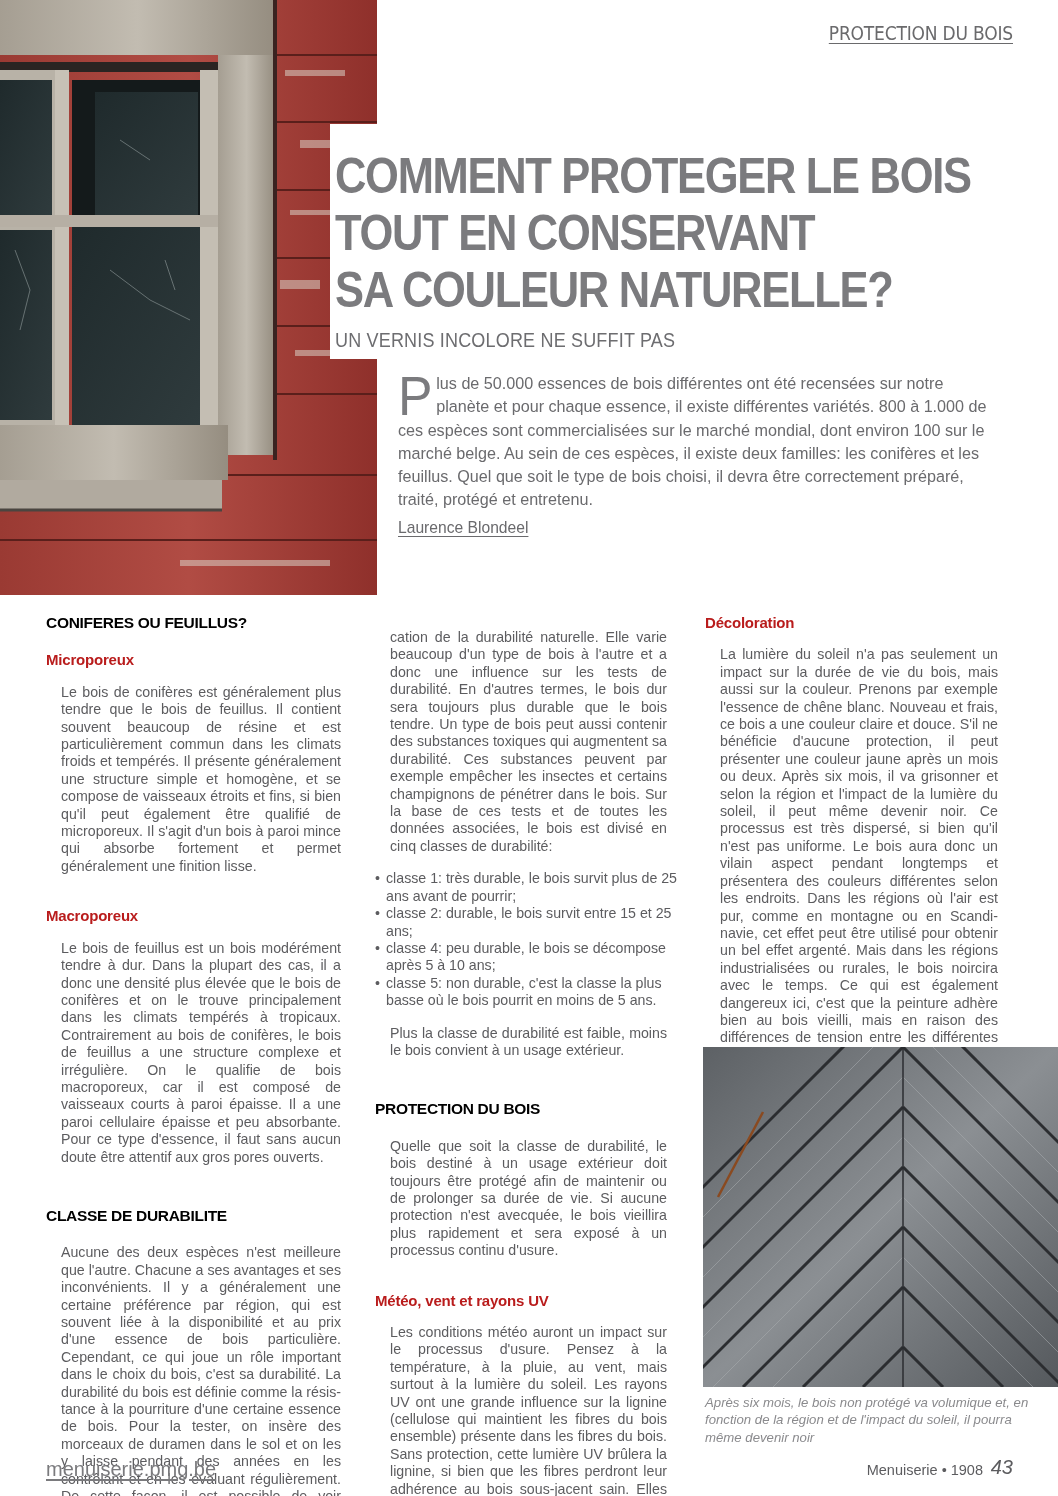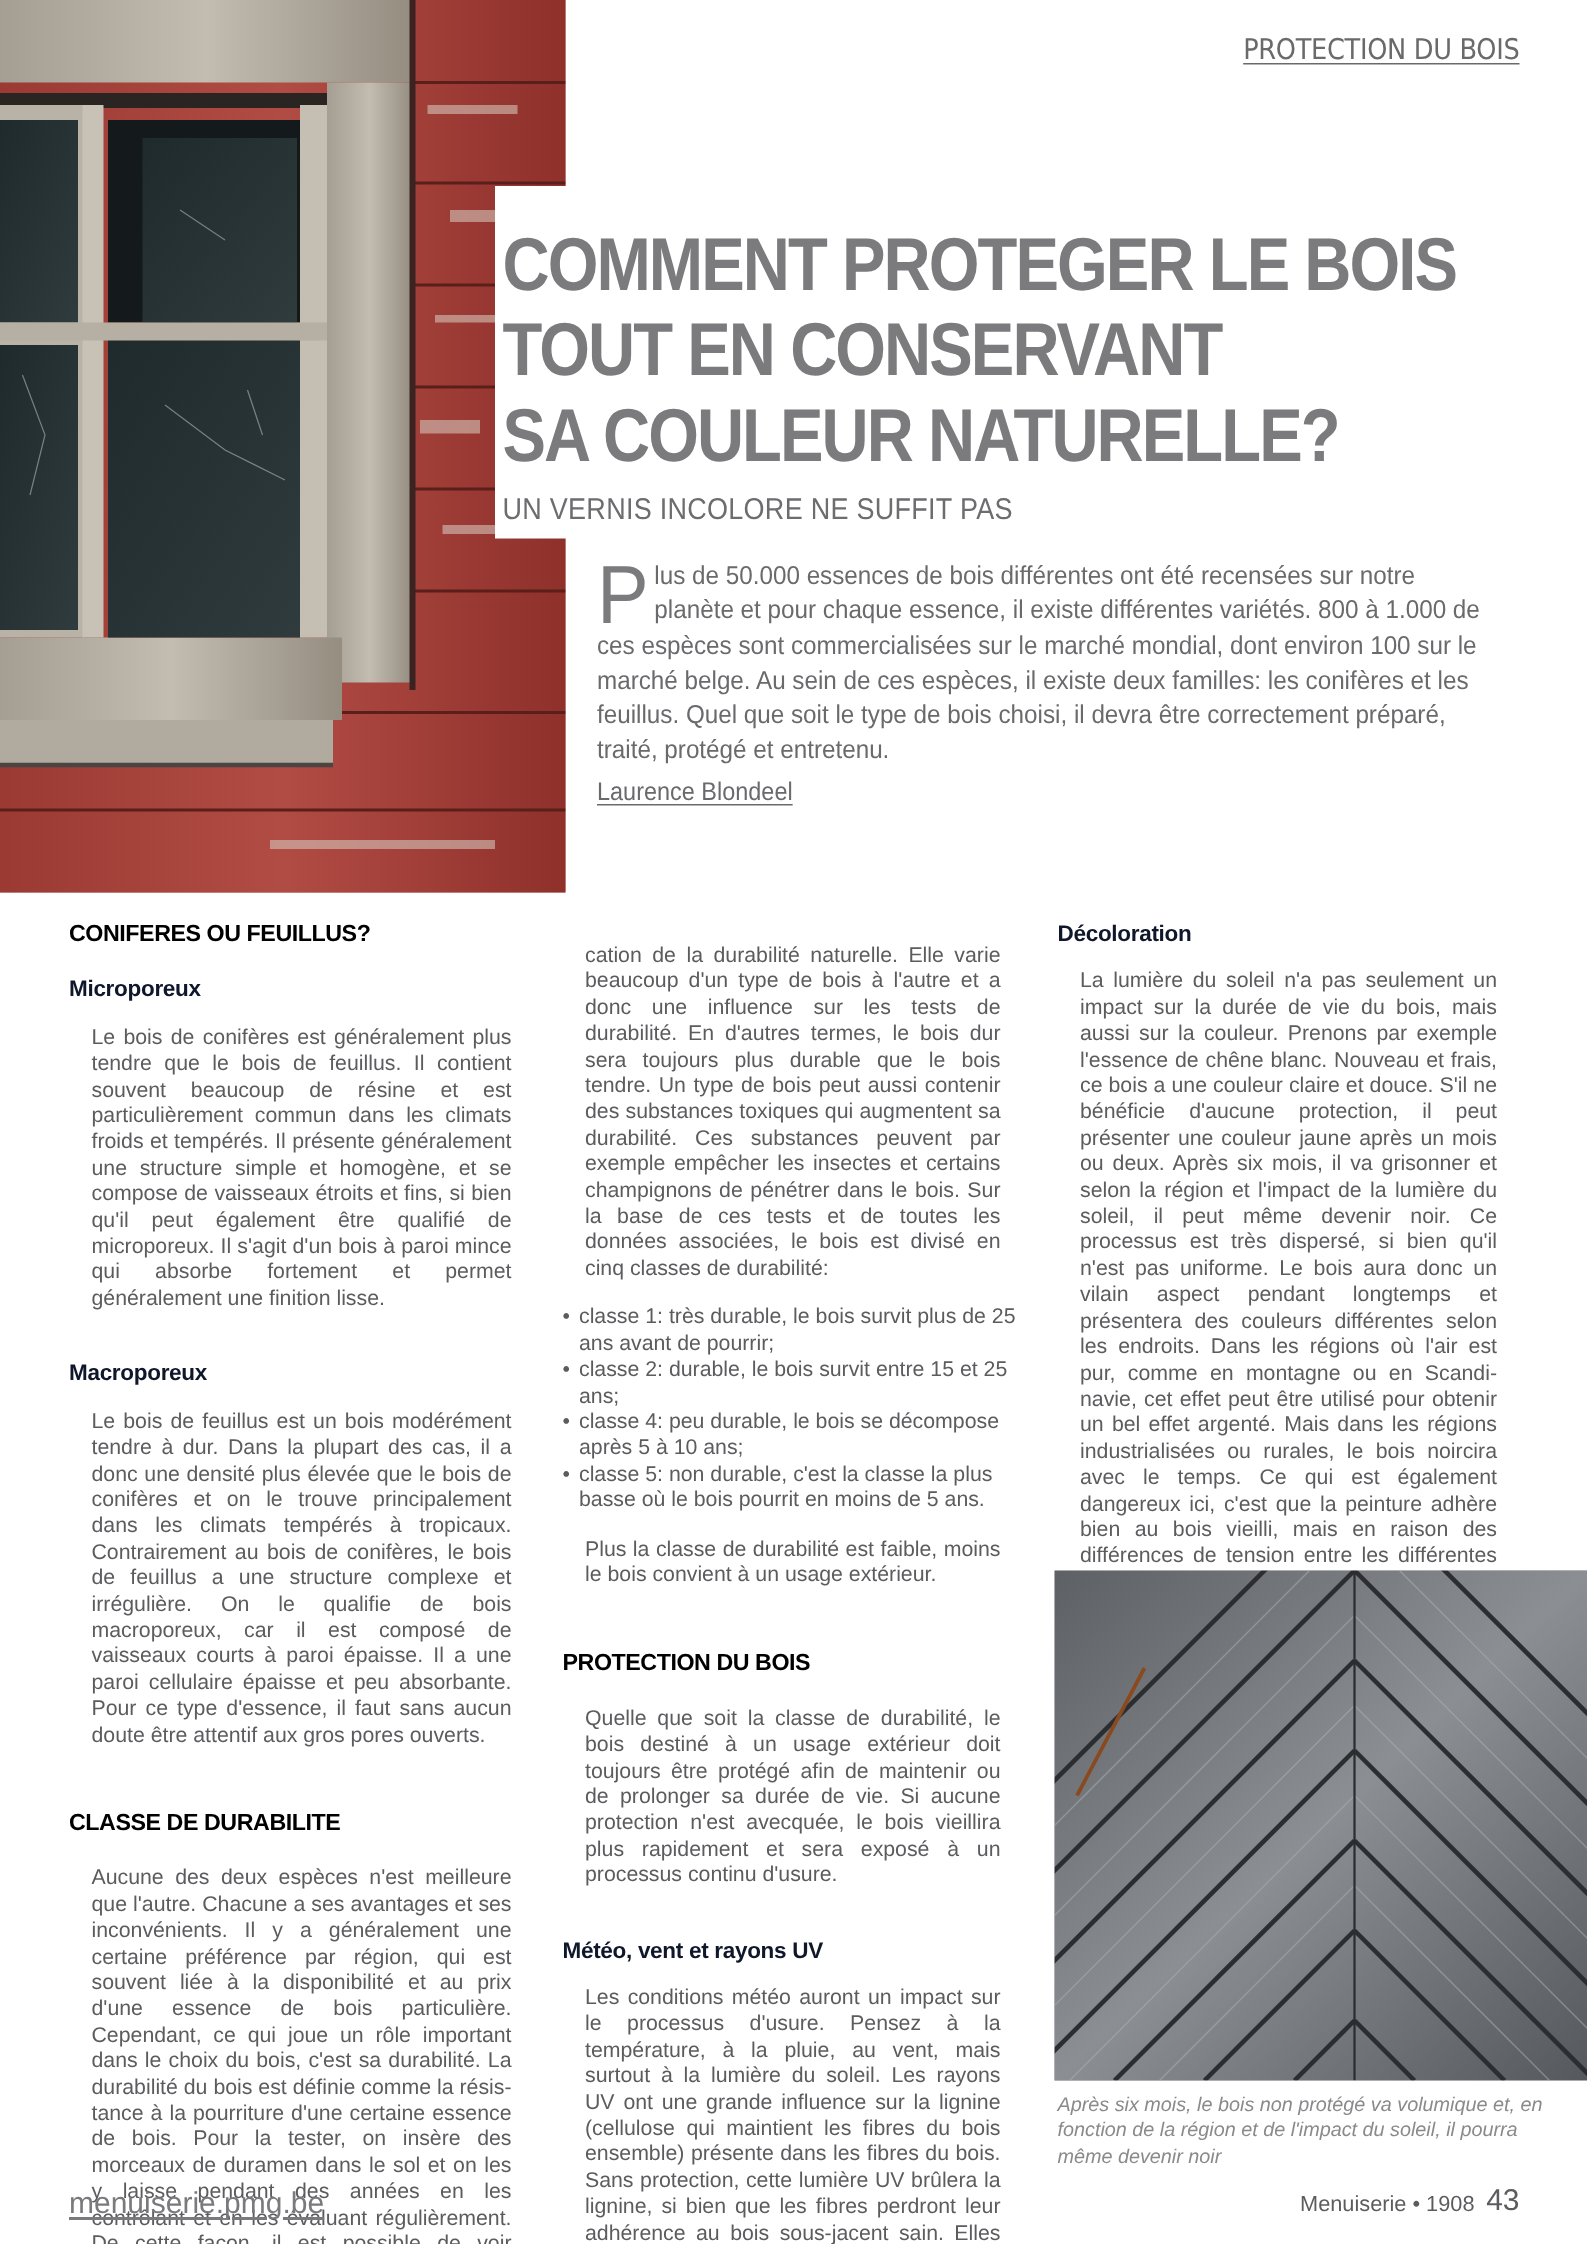--- a/index.html
+++ b/index.html
@@ -24,34 +24,34 @@
   .intro .dropcap { float:left; font-size:55px; line-height:44px; margin:2px 4px 0 0; color:#7b7b7e; }
   .author { position:absolute; left:398px; top:518px; font-size:17px; color:#6a6a6d;
             text-decoration:underline; text-underline-offset:3px; transform:scaleX(0.92); transform-origin:left top; }
   .col { position:absolute; top:614px; font-size:14.2px; line-height:17.4px; color:#5c5c5f;
          text-align:justify; hyphens:manual; }
   .col1 { left:46px; width:310px; }
   .col2 { left:375px; width:307px; }
   .col3 { left:705px; width:308px; }
   .col p { margin:15px; }
   .col h2 { margin:0 0 20px 0; font-size:15.5px; font-weight:bold; color:#000000; letter-spacing:-0.3px; }
-  .col h3 { margin:0; font-size:15px; font-weight:bold; color:#0f172a; letter-spacing:-0.2px; }
+  .col h3 { margin:0; font-size:15px; font-weight:bold; color:#b91c1c; letter-spacing:-0.2px; }
   .gap { height:17px; }
   .gap2 { height:26px; }
   .col ul { list-style:none; margin:0; padding:0; }
   .col li { position:relative; padding-left:11px; text-align:left; }
   .col li::before { content:"•"; position:absolute; left:0; top:0; }
   .photo2 { position:absolute; left:703px; top:1047px; width:355px; height:340px; overflow:hidden; background:#6b6e72; }
   .photo2 svg { width:100%; height:100%; display:block; }
   .caption { position:absolute; left:705px; top:1394px; width:330px; font-size:13.2px; line-height:17.3px;
              font-style:italic; color:#8a8a8d; }
   .footer-url { position:absolute; left:46px; top:1458px; font-size:20px; color:#7a7a7d;
                 text-decoration:underline; text-underline-offset:3px; }
   .footer-mag { position:absolute; right:75px; top:1462px; font-size:14.5px; color:#5c5c5f; }
-  .footer-page { position:absolute; right:45px; top:1456px; font-size:20px; color:#5c5c5f; }
+  .footer-page { position:absolute; right:45px; top:1456px; font-size:20px; color:#5c5c5f;font-style:italic; }
 </style>
 </head>
 <body>
 
 <div class="hero">
   <svg viewBox="0 0 377 595" preserveAspectRatio="none">
     <defs>
       <linearGradient id="redwood" x1="0" y1="0" x2="1" y2="0">
         <stop offset="0" stop-color="#9a3a33"></stop>
         <stop offset="0.5" stop-color="#b14c44"></stop>

